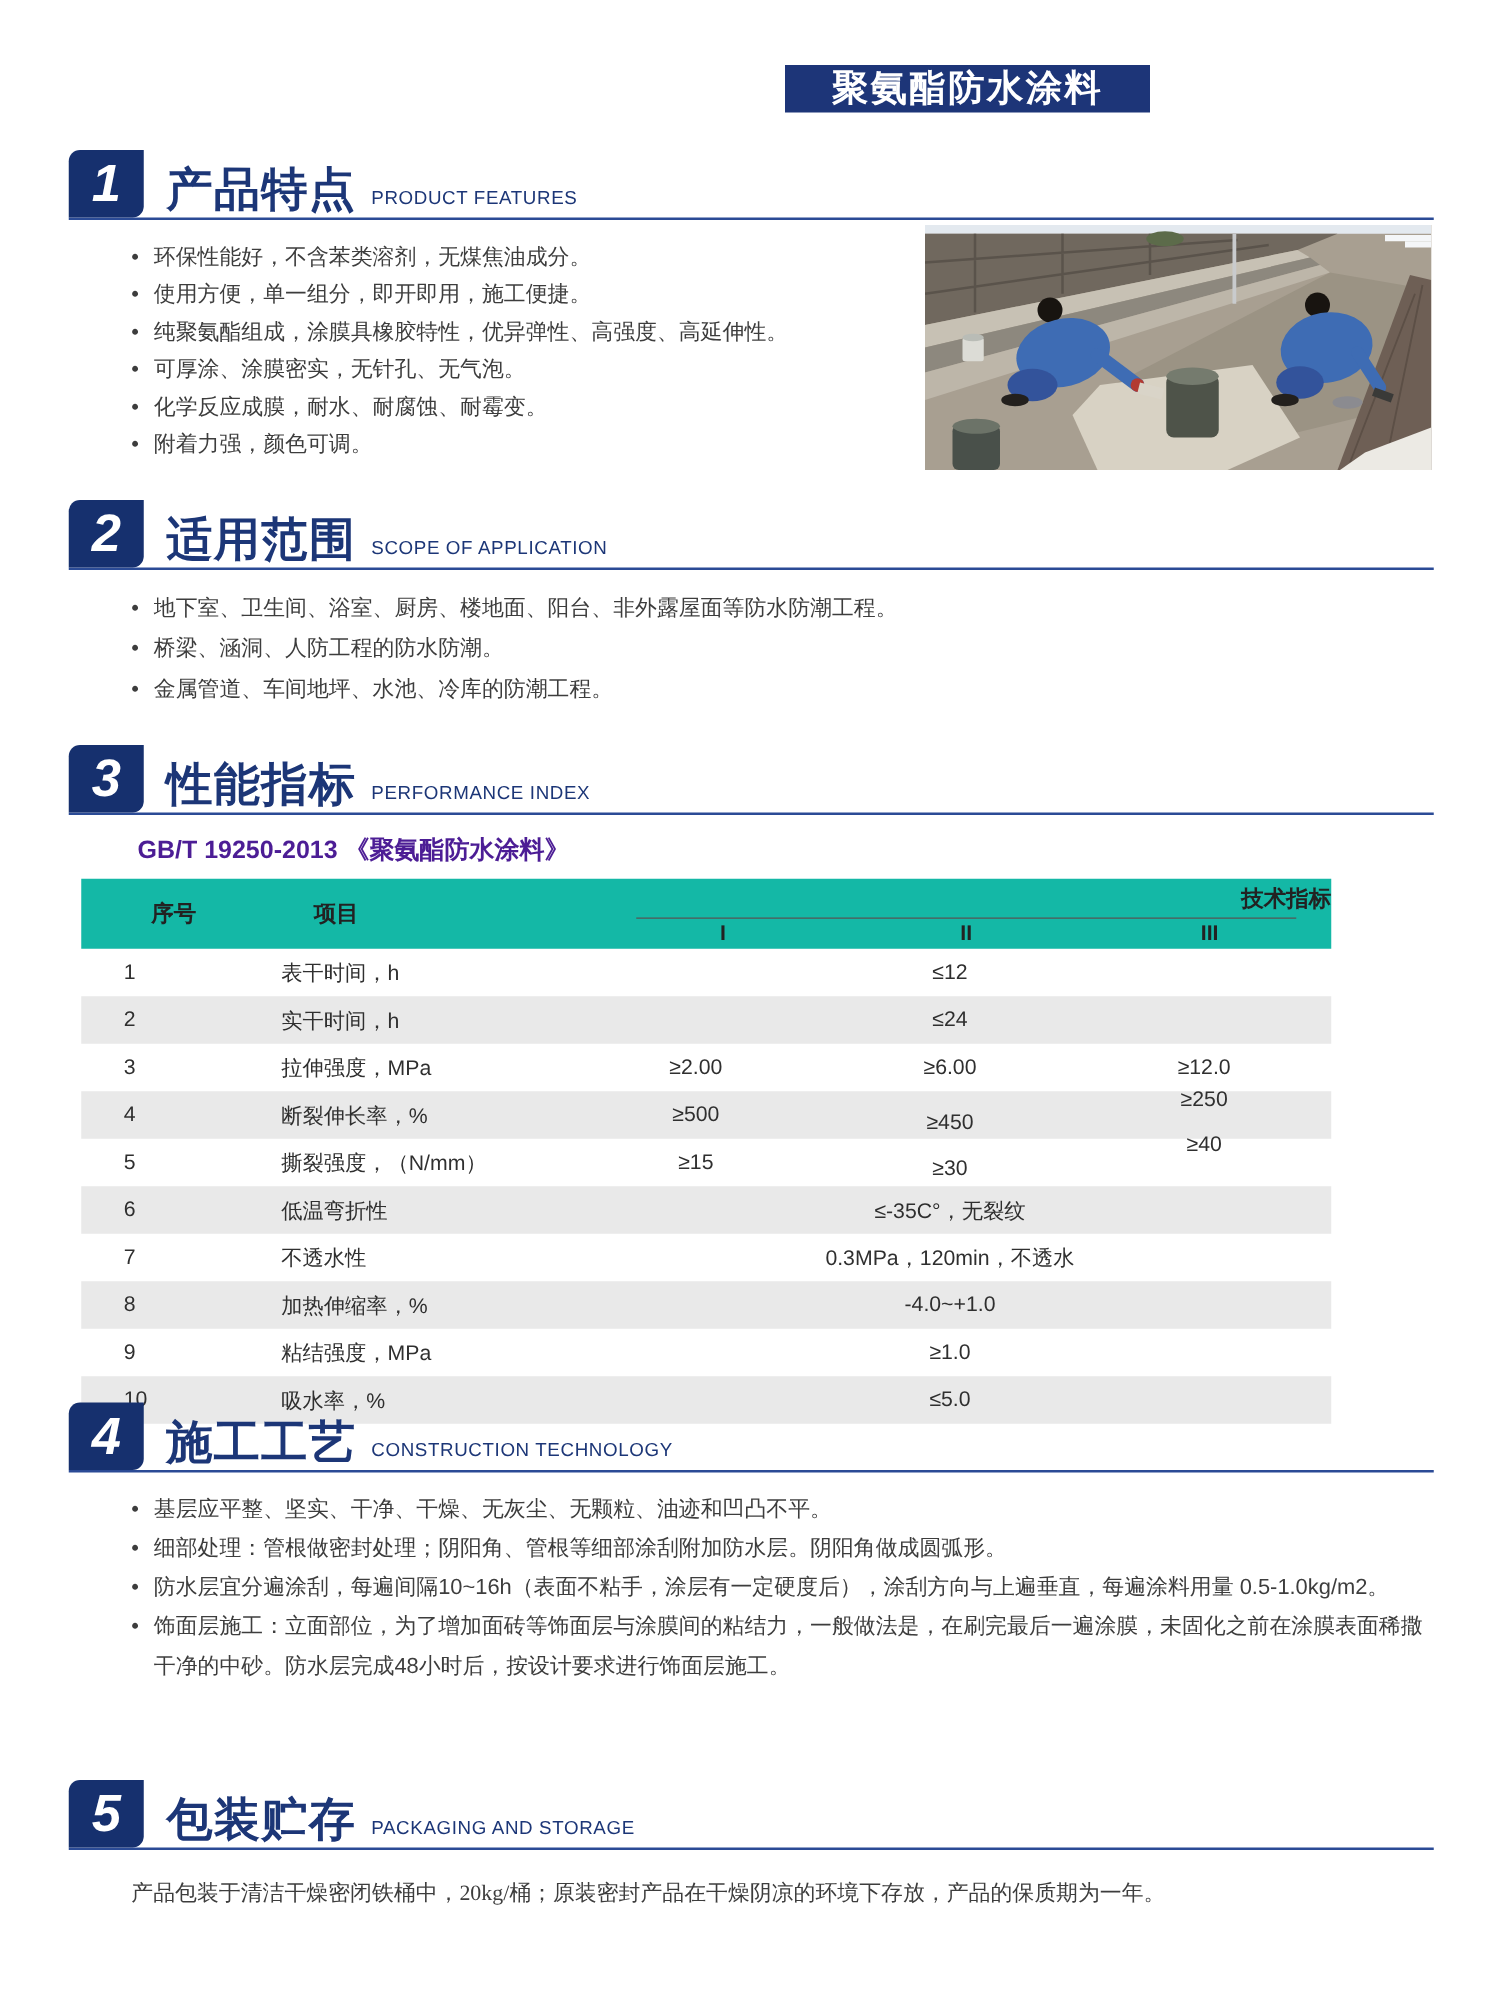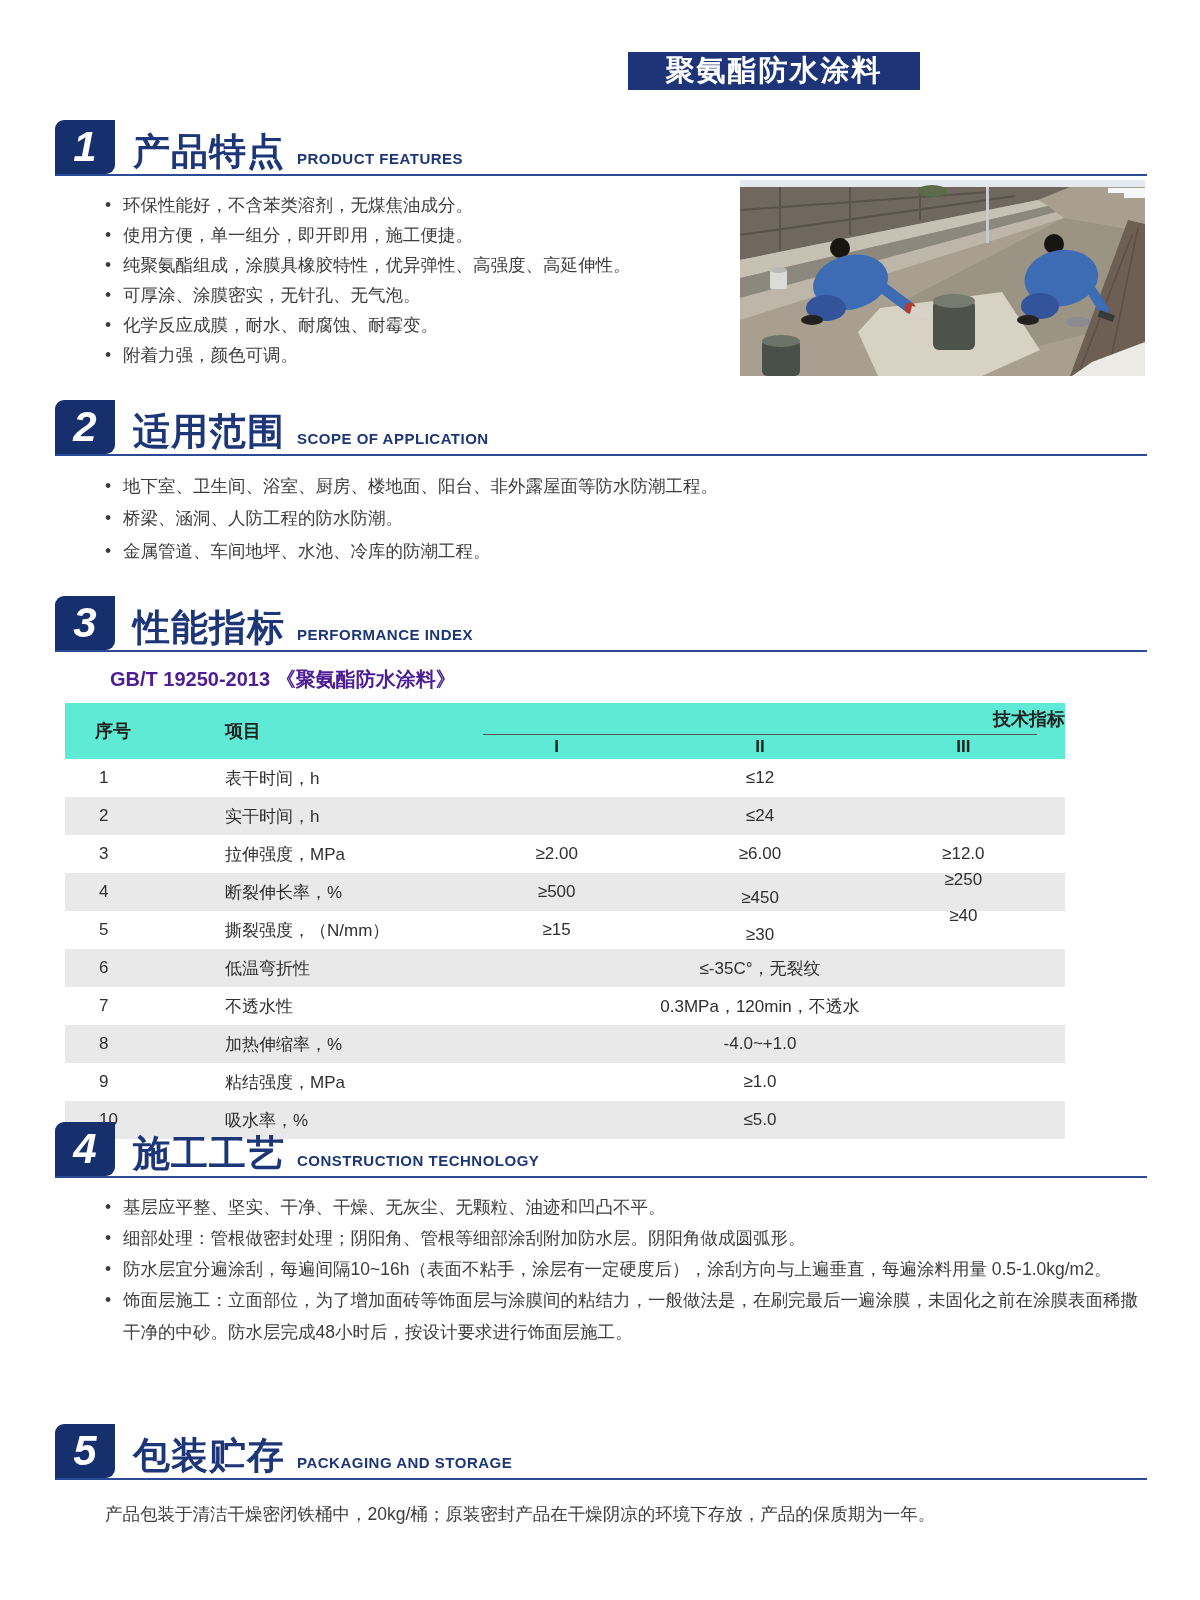--- a/index.html
+++ b/index.html
@@ -22,39 +22,39 @@
     width:60px;height:54px;background:#16306e;color:#ffffff;
     font-size:42px;font-weight:bold;font-style:italic;
     display:flex;align-items:center;justify-content:center;
     border-radius:9px 0 9px 0;flex:0 0 auto;
   }
   .sec-title-cn{
     color:#1c3677;font-size:37px;font-weight:bold;line-height:1;
     margin-left:18px;padding-bottom:4px;letter-spacing:1px;
   }
   .sec-title-en{
-    color:#1c3677;font-size:15px;font-weight:bold;margin-left:12px;
+    color:#1c3677;font-size:15px;font-weight:normal;margin-left:12px;
     padding-bottom:7px;letter-spacing:.5px;
   }
   
   .bullets{margin-top:14px;padding-left:50px;}
   .bullet{display:flex;font-size:17.5px;color:#3d3d3d;line-height:1.72;}
   .bullet .dot{flex:0 0 18px;color:#3d3d3d;}
   .sec-scope .bullet{line-height:1.85;}
   .sec-construction .bullet{line-height:1.78;}
   
   .photo{position:absolute;right:2px;top:60px;width:405px;height:196px;background:#a89f91;}
   .sec-features .bullets{width:600px;}
   
   .standard{margin:14px 0 10px 0;padding-left:55px;color:#4c1d95;font-weight:bold;font-size:20px;}
   
   .perf-table{margin-left:10px;width:1000px;}
   .thead{
-    display:grid;grid-template-columns:130px 260px 1fr;background:#5eead4;height:56px;
-    font-size:18px;color:#222222;font-weight:bold;
+    display:grid;grid-template-columns:130px 260px 1fr;background:#14b8a6;height:56px;
+    font-size:18px;color:#222222;font-weight:bold;padding-left:26px;
   }
   .th-no{display:flex;align-items:center;padding-left:30px;}
   .th-item{display:flex;align-items:center;padding-left:30px;text-align:right;}
   .th-tech{display:flex;flex-direction:column;justify-content:flex-start;padding-top:4px;}
   .tech-label{text-align:right;font-size:18px;}
   .tech-line{height:1px;background:#555555;margin:3px 28px 2px 28px;}
   .tech-cols{display:grid;grid-template-columns:1fr 1fr 1fr;}
   .tech-col{text-align:center;font-size:17px;font-weight:bold;}
   .trow{
     display:grid;grid-template-columns:130px 260px 1fr 1fr 1fr;height:38px;align-items:center;
@@ -64,21 +64,21 @@
   .td.c-no{padding-left:34px;}
   .td.c-item{padding-left:30px;}
   .td.c-val{text-align:center;}
   .td.c-span{grid-column:3/6;text-align:center;}
   
   .trow:nth-child(4) .c-ii{position:relative;top:6px;}
   .trow:nth-child(4) .c-iii{position:relative;top:-12px;}
   .trow:nth-child(5) .c-ii{position:relative;top:5px;}
   .trow:nth-child(5) .c-iii{position:relative;top:-14px;}
   
-  .pack-text{margin-top:20px;padding-left:50px;font-size:17.5px;color:#3d3d3d;line-height:1.7;width:1000px;}
+  .pack-text{margin-top:20px;padding-left:50px;font-size:17.5px;color:#3d3d3d;line-height:1.7;width:1000px;font-family:Liberation Serif, serif;}
   
   .sec-features{top:120px;}
   .sec-scope{top:400px;}
   .sec-performance{top:596px;}
   .sec-construction{top:1122px;}
   .sec-packaging{top:1424px;}
 </style>
 </head>
 <body>
 

